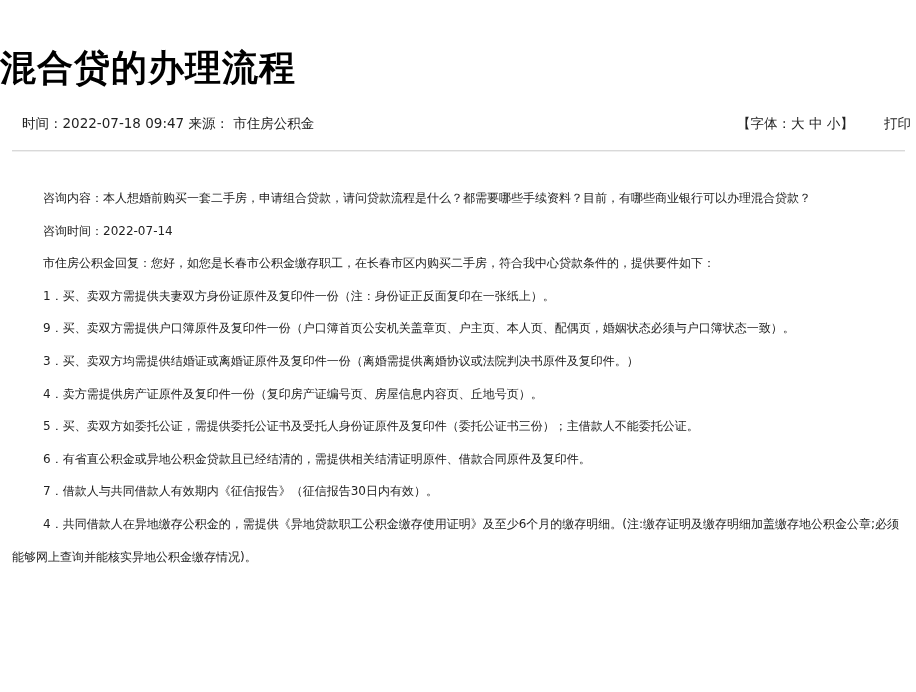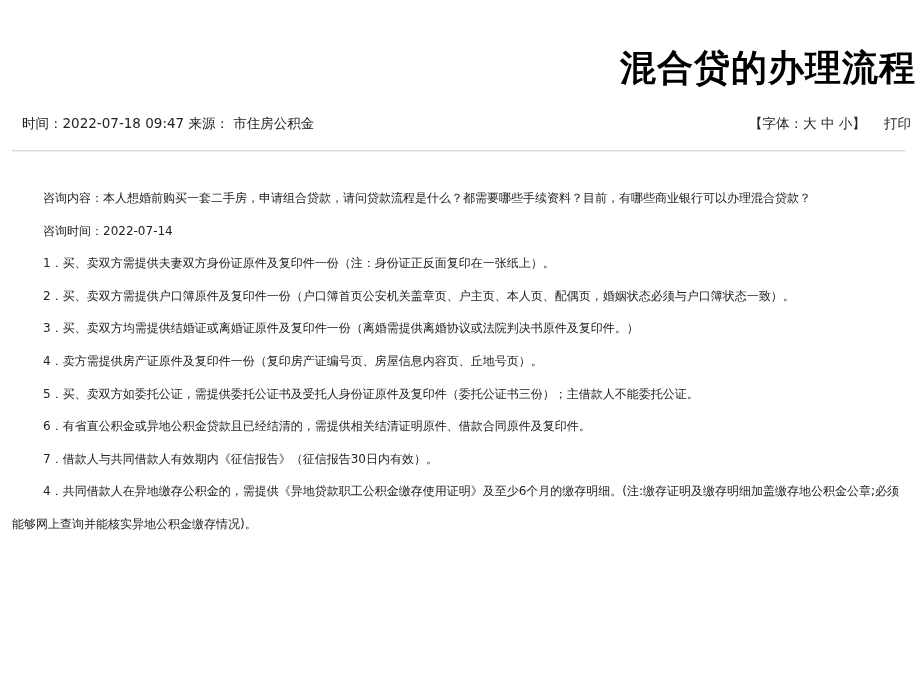--- a/index.html
+++ b/index.html
@@ -13,21 +13,21 @@
       overflow: hidden;
       position: relative;
       font-family: "DejaVu Sans", "Liberation Sans", sans-serif;
       color: #222222;
     }
     .title {
       position: absolute;
       left: 0;
       top: 18px;
       width: 916px;
-      text-align: right;
+      text-align: left;
       font-size: 36px;
       font-weight: bold;
       color: #000000;
       letter-spacing: 1px;
       line-height: 52px;
     }
     .meta-bar {
       position: absolute;
       left: 22px;
       right: 5px;
@@ -43,21 +43,21 @@
       top: 0;
       white-space: nowrap;
     }
     .meta-right {
       position: absolute;
       right: 0;
       top: 0;
       white-space: nowrap;
     }
     .meta-right .font-ctrl {
-      margin-right: 14px;
+      margin-right: 26px;
     }
     .meta-right span.clickable {
       cursor: pointer;
     }
     .divider {
       position: absolute;
       left: 12px;
       right: 11px;
       top: 150px;
       height: 1px;
@@ -93,21 +93,22 @@
     <span class="font-ctrl"><span>【字体：</span><span class="clickable">大</span> <span class="clickable">中</span> <span class="clickable">小</span><span>】</span></span>
     <span class="clickable">打印</span>
   </div>
 </div>
 
 <div class="divider"></div>
 
 <div class="content">
   <p>咨询内容：本人想婚前购买一套二手房，申请组合贷款，请问贷款流程是什么？都需要哪些手续资料？目前，有哪些商业银行可以办理混合贷款？</p>
   <p>咨询时间：2022-07-14</p>
+  <p>市住房公积金回复：您好，如您是长春市公积金缴存职工，在长春市区内购买二手房，符合我中心贷款条件的，提供要件如下：</p>
   <p>1．买、卖双方需提供夫妻双方身份证原件及复印件一份（注：身份证正反面复印在一张纸上）。</p>
-  <p>2．买、卖双方需提供户口簿原件及复印件一份（户口簿首页公安机关盖章页、户主页、本人页、配偶页，婚姻状态必须与户口簿状态一致）。</p>
+  <p>9．买、卖双方需提供户口簿原件及复印件一份（户口簿首页公安机关盖章页、户主页、本人页、配偶页，婚姻状态必须与户口簿状态一致）。</p>
   <p>3．买、卖双方均需提供结婚证或离婚证原件及复印件一份（离婚需提供离婚协议或法院判决书原件及复印件。）</p>
   <p>4．卖方需提供房产证原件及复印件一份（复印房产证编号页、房屋信息内容页、丘地号页）。</p>
   <p>5．买、卖双方如委托公证，需提供委托公证书及受托人身份证原件及复印件（委托公证书三份）；主借款人不能委托公证。</p>
   <p>6．有省直公积金或异地公积金贷款且已经结清的，需提供相关结清证明原件、借款合同原件及复印件。</p>
   <p>7．借款人与共同借款人有效期内《征信报告》（征信报告30日内有效）。</p>
   <p>4．共同借款人在异地缴存公积金的，需提供《异地贷款职工公积金缴存使用证明》及至少6个月的缴存明细。(注:缴存证明及缴存明细加盖缴存地公积金公章;必须能够网上查询并能核实异地公积金缴存情况)。</p>
 </div>
 
 </body></html>

